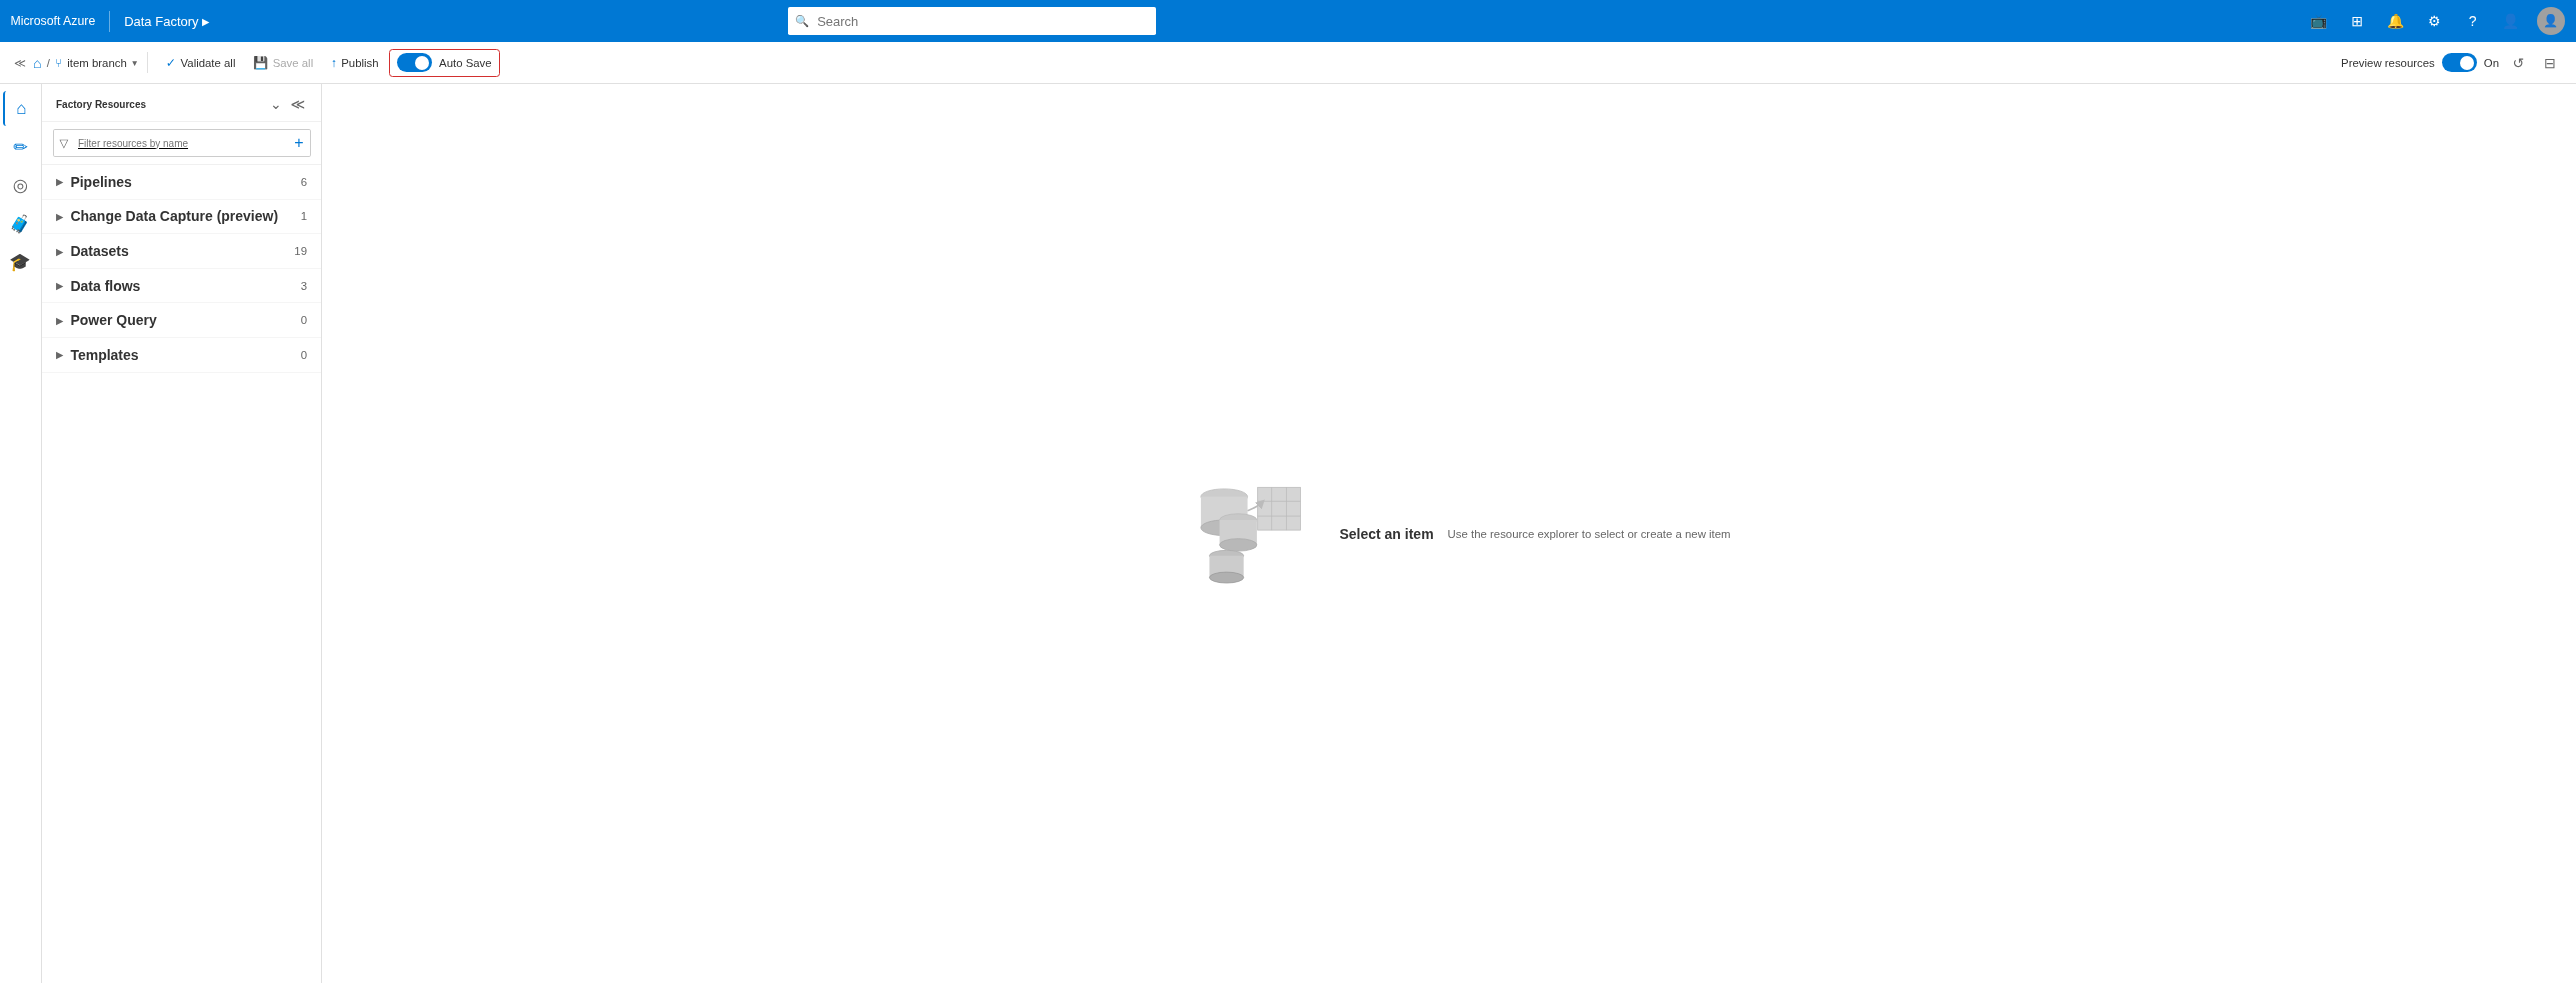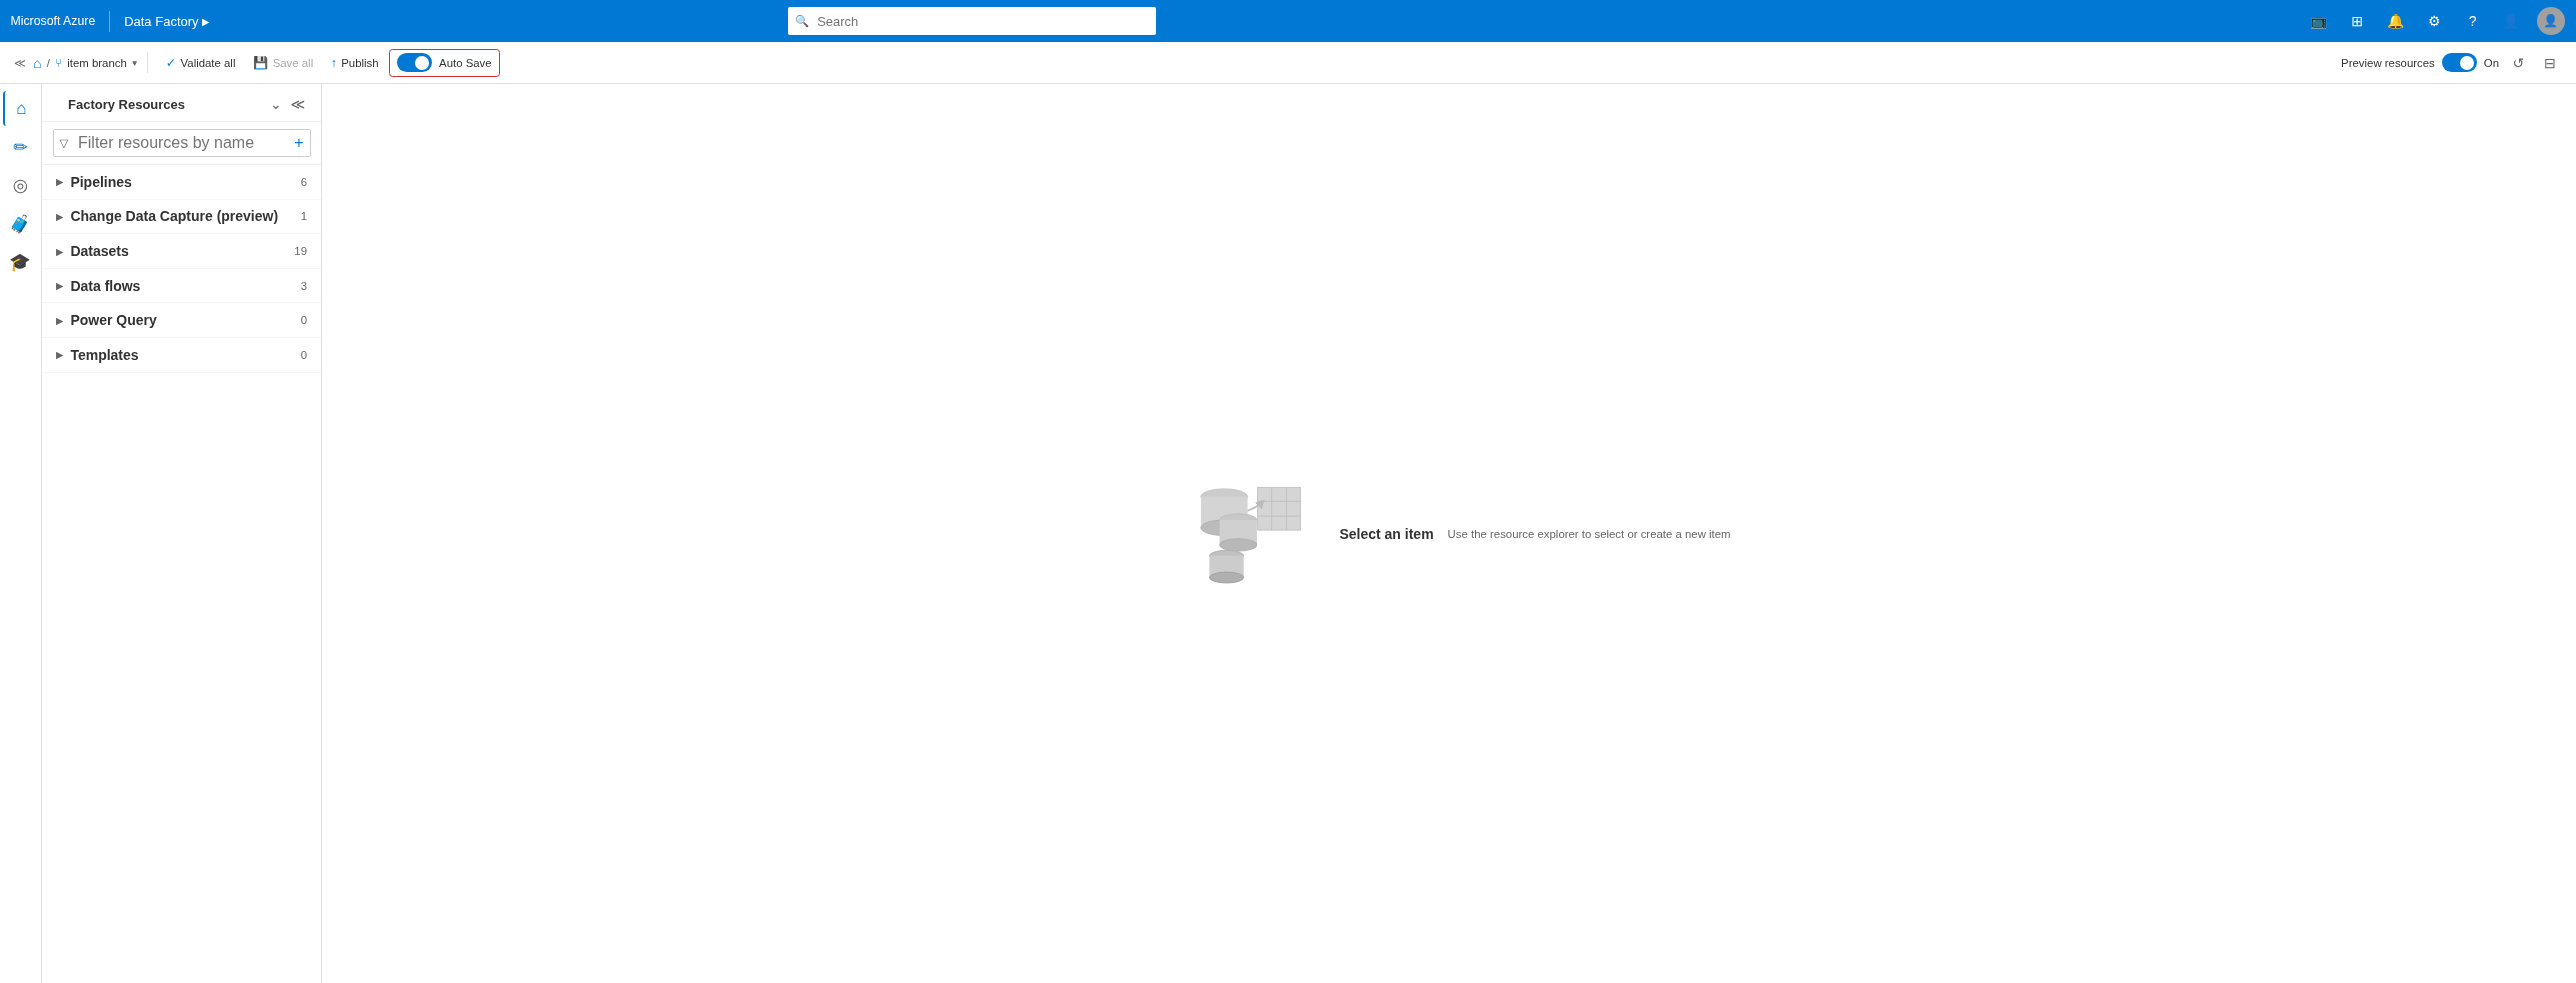--- a/index.html
+++ b/index.html
@@ -261,24 +261,23 @@
       flex-direction: column;
     }
     .resources-header {
       display: flex;
       align-items: center;
       justify-content: space-between;
       padding: 10.5px 14px 7px;
       border-bottom: 0.9px solid #f0f0f0;
     }
     .resources-title {
-      font-size: 13px;
+      font-size: 10px;
       font-weight: 600;
       color: #333;
-      margin-left: 12px;
     }
     .resources-header-icons {
       display: flex;
       gap: 5.3px;
     }
     .hdr-icon {
       cursor: pointer;
       color: #666;
       font-size: 14px;
       padding: 1.8px;
@@ -297,22 +296,23 @@
       left: 7px;
       color: #666;
       font-size: 11.4px;
     }
     .filter-input {
       width: 100%;
       height: 28px;
       border: 0.9px solid #ccc;
       border-radius: 1.8px;
       padding: 0 10.5px 0 24.5px;
-      font-size: 16px;
+      font-size: 10px;
       outline: none;
+      text-decoration: underline;
     }
     .add-btn {
       position: absolute;
       right: 7px;
       cursor: pointer;
       color: #0078d4;
       font-size: 16px;
       font-weight: 300;
     }
 

